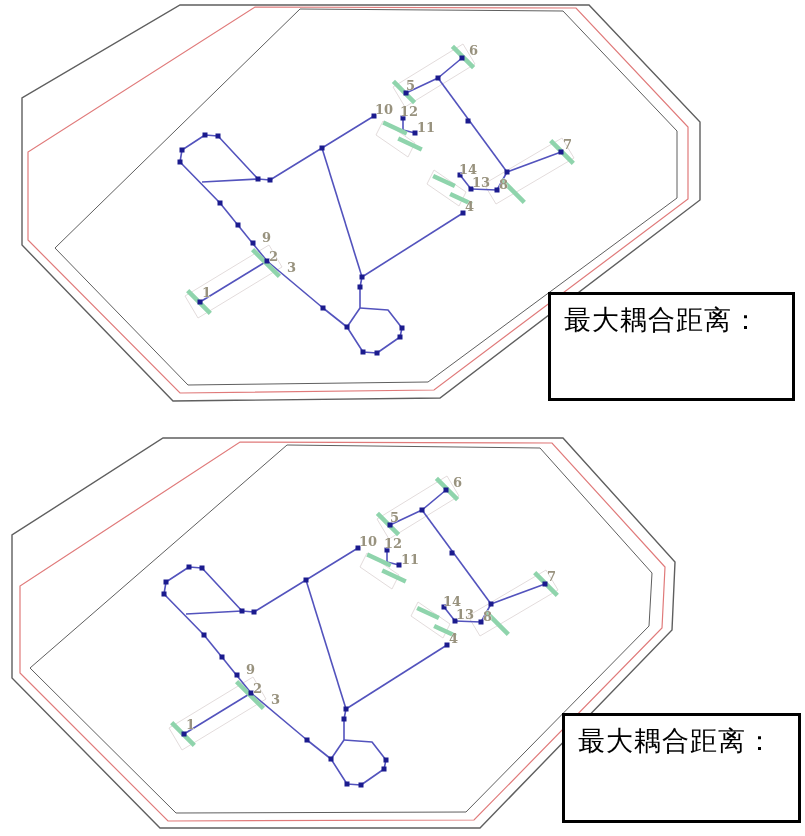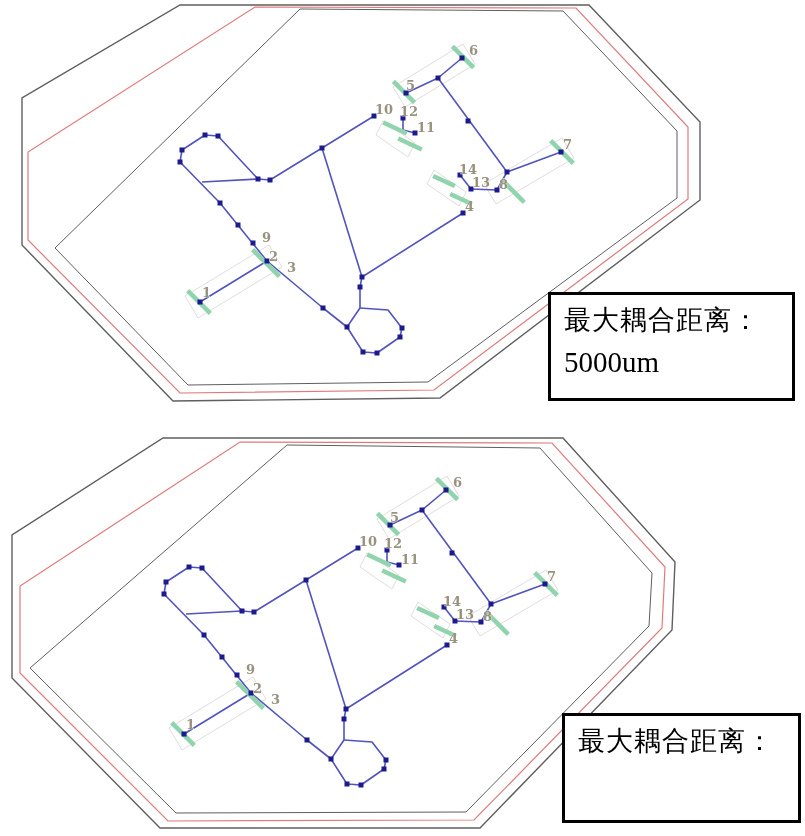--- a/index.html
+++ b/index.html
@@ -199,20 +199,19 @@
       <text x="246" y="674" fill="#98927e" font-size="13" font-family="&quot;DejaVu Serif&quot;, serif" font-weight="bold" stroke="#ffffff" stroke-width="0.5" paint-order="stroke">9</text>
       <text x="359" y="546" fill="#98927e" font-size="13" font-family="&quot;DejaVu Serif&quot;, serif" font-weight="bold" stroke="#ffffff" stroke-width="0.5" paint-order="stroke">10</text>
       <text x="401" y="564" fill="#98927e" font-size="13" font-family="&quot;DejaVu Serif&quot;, serif" font-weight="bold" stroke="#ffffff" stroke-width="0.5" paint-order="stroke">11</text>
       <text x="384" y="548" fill="#98927e" font-size="13" font-family="&quot;DejaVu Serif&quot;, serif" font-weight="bold" stroke="#ffffff" stroke-width="0.5" paint-order="stroke">12</text>
       <text x="456" y="619" fill="#98927e" font-size="13" font-family="&quot;DejaVu Serif&quot;, serif" font-weight="bold" stroke="#ffffff" stroke-width="0.5" paint-order="stroke">13</text>
       <text x="443" y="606" fill="#98927e" font-size="13" font-family="&quot;DejaVu Serif&quot;, serif" font-weight="bold" stroke="#ffffff" stroke-width="0.5" paint-order="stroke">14</text>
     </svg>
 
   <div class="label-box box-a">
     <div class="box-line1">最大耦合距离：</div>
-    <div class="box-line2">5000um</div>
   </div>
 
   <div class="label-box box-b">
     <div class="box-line1">最大耦合距离：</div>
   </div>
 
 </div>
 
 </body></html>

